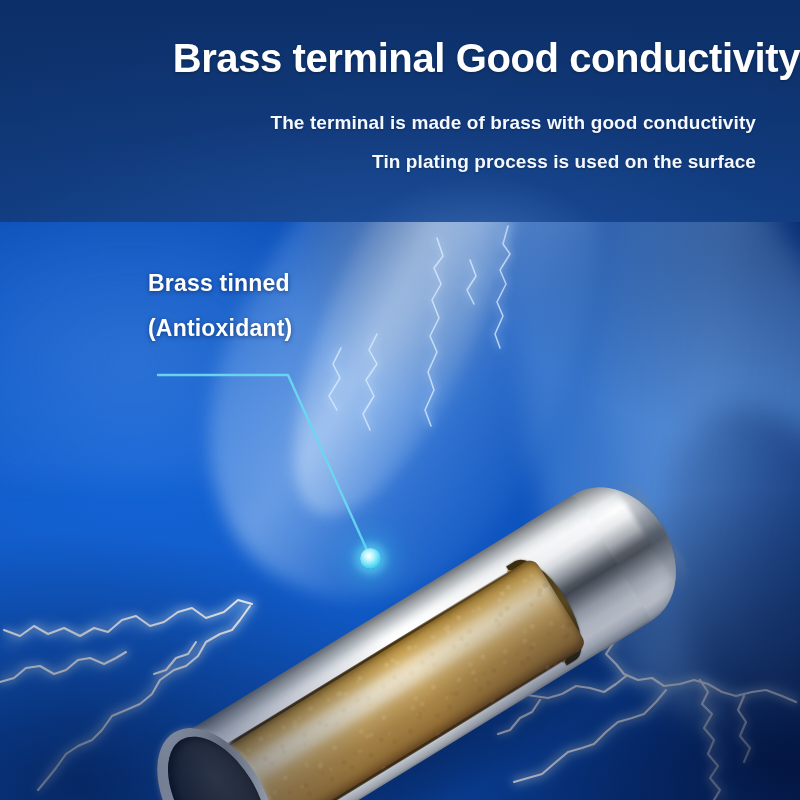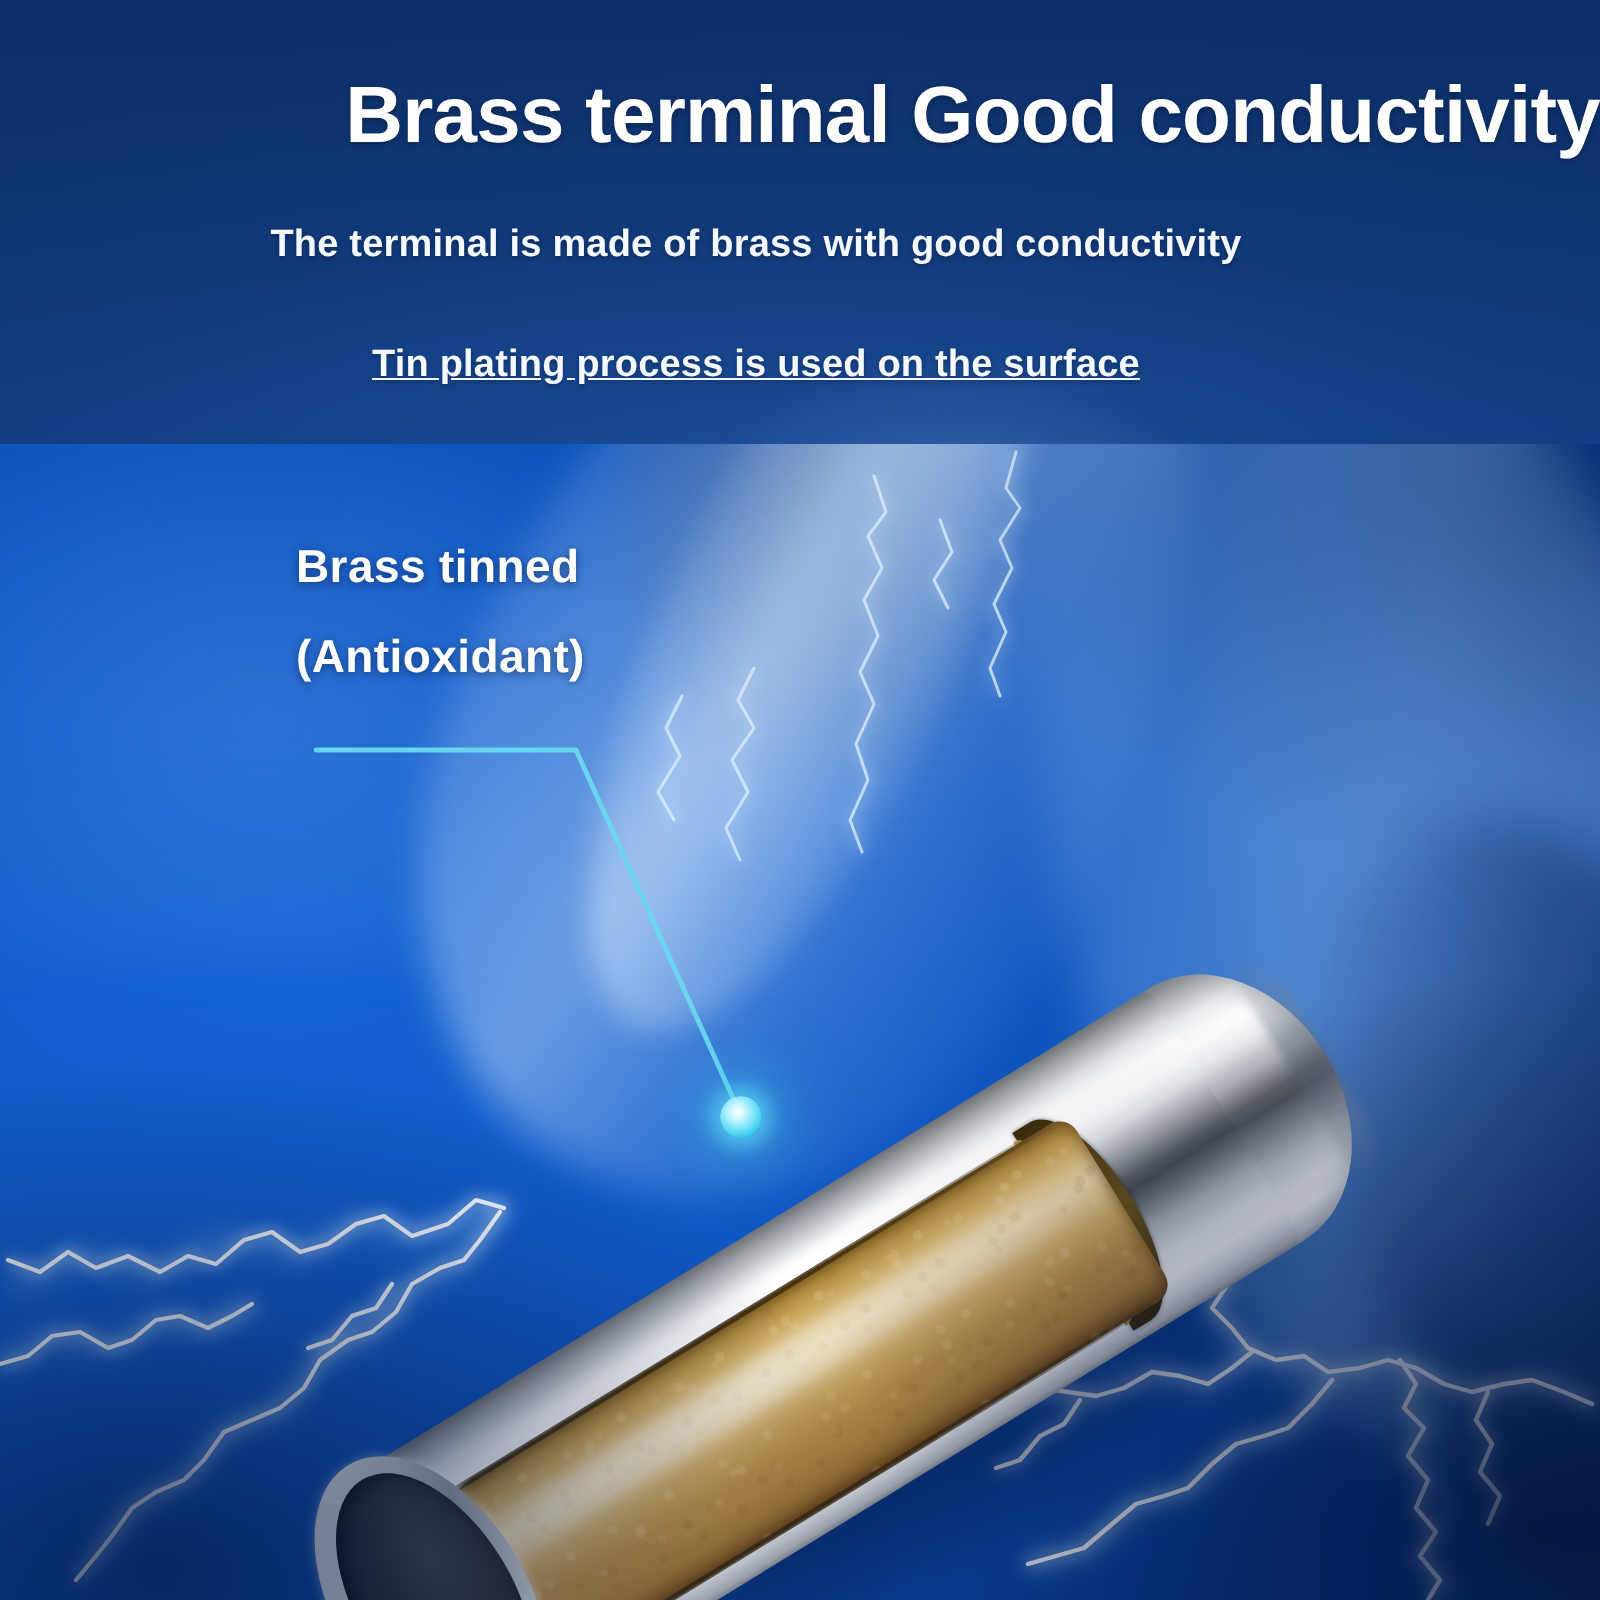--- a/index.html
+++ b/index.html
@@ -28,28 +28,28 @@
   }
   #title{
     position:absolute;left:0;top:34px;width:800px;
     text-align:right;color:#ffffff;
     font-size:40px;line-height:48px;font-weight:bold;
     letter-spacing:-.4px;
     text-shadow:0 1px 3px rgba(0,0,0,.30);
     white-space:nowrap;
   }
   .subtitle{
-    position:absolute;left:0;width:756px;text-align:center;
+    position:absolute;left:0;width:756px;text-align:right;
     color:#f4f8ff;font-size:19px;line-height:24px;font-weight:bold;
     letter-spacing:.1px;
     text-shadow:0 1px 2px rgba(0,0,0,.28);
     white-space:nowrap;
   }
   #subtitle-1{top:111px;}
-  #subtitle-2{top:171px;text-decoration:underline;}
+  #subtitle-2{top:150px;}
 
   
   #scene{
     position:absolute;left:0;top:222px;width:800px;height:578px;overflow:hidden;
     background:
       radial-gradient(135% 120% at 18% 42%, #1464d6 0%, #1059c6 28%, #0a47a8 55%, #072f7e 80%, #06255f 100%);
   }
   
   #scene-vignette{
     position:absolute;inset:0;

